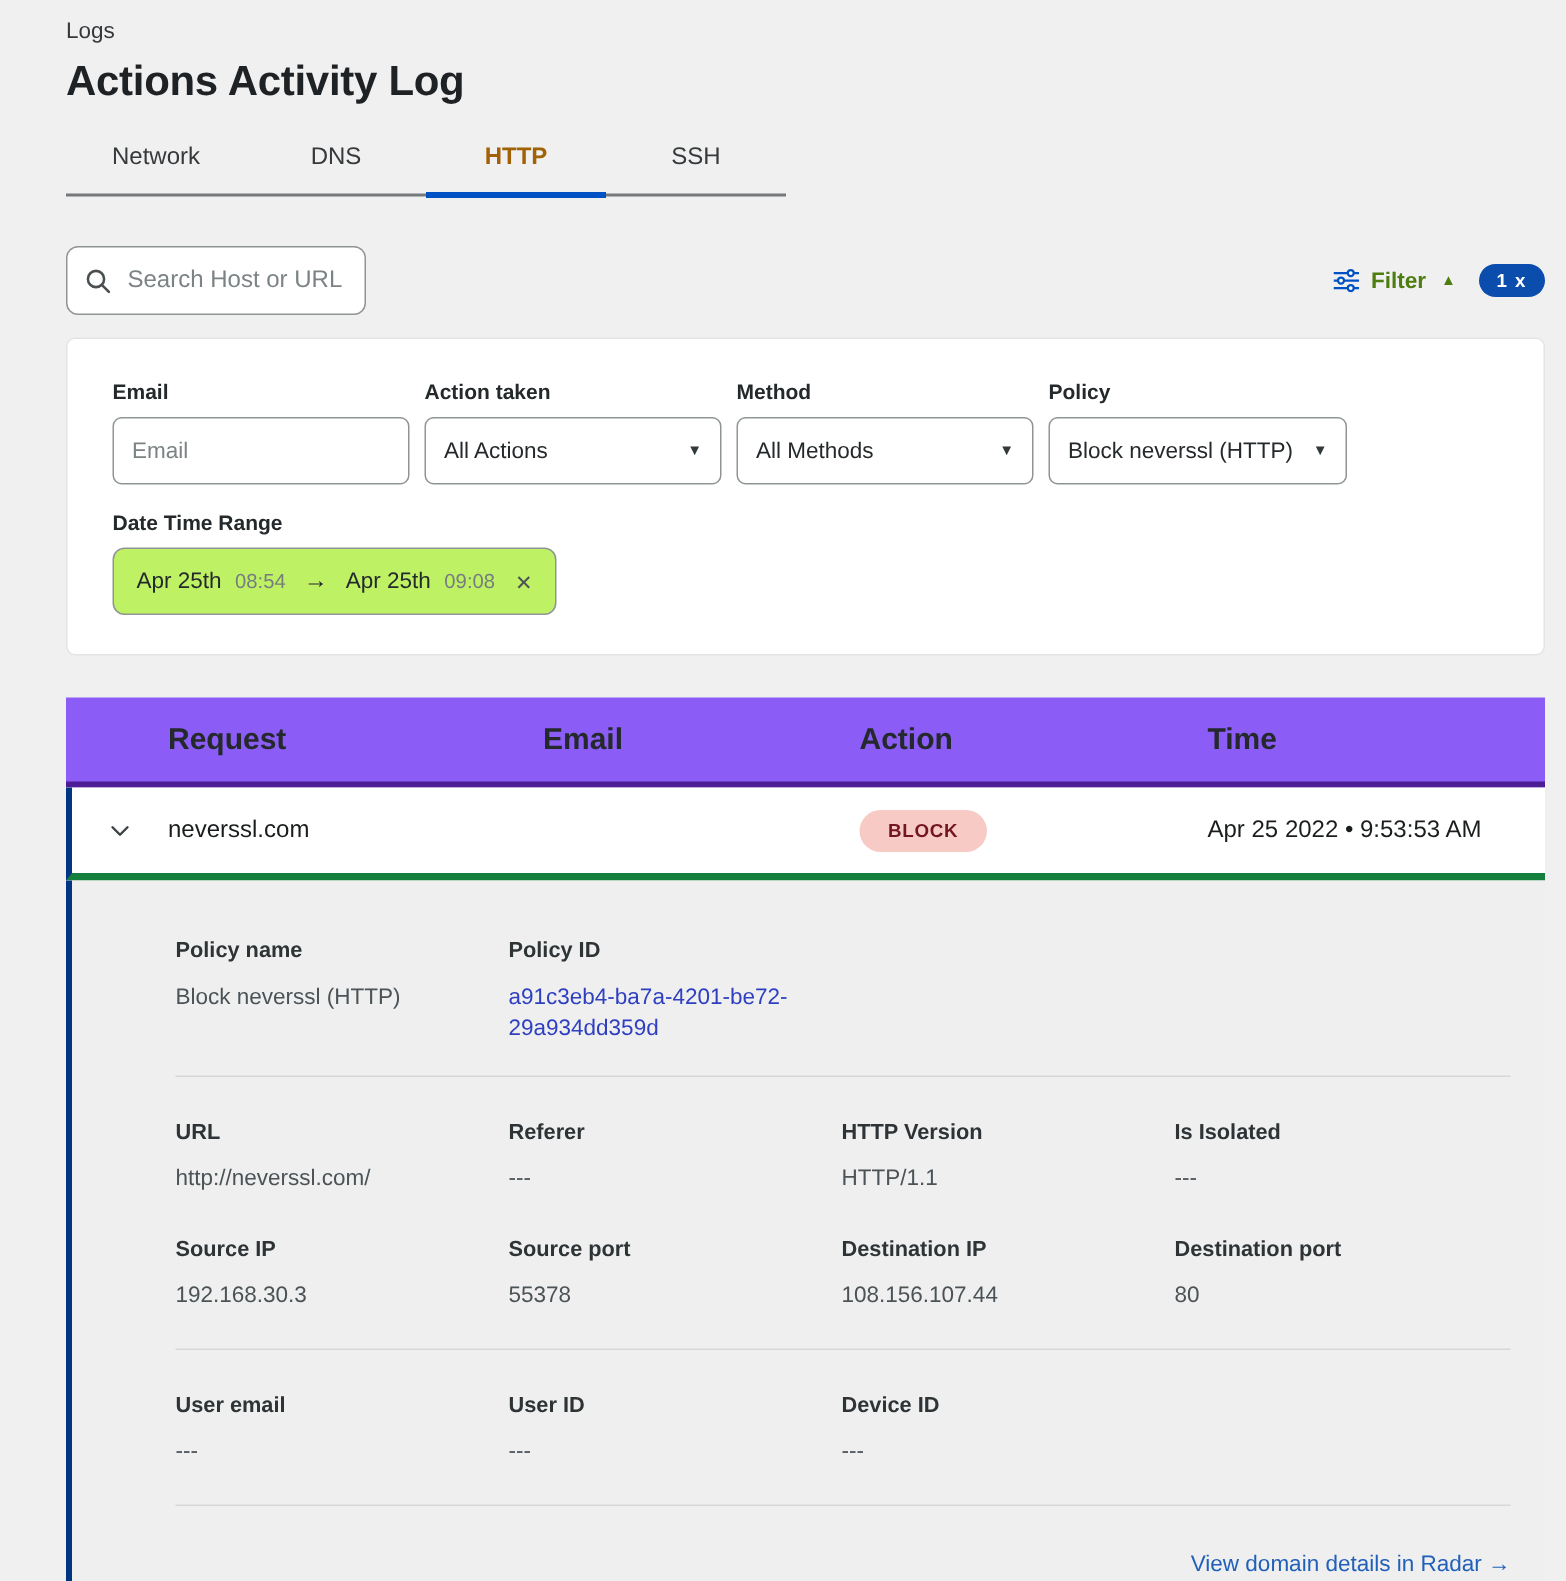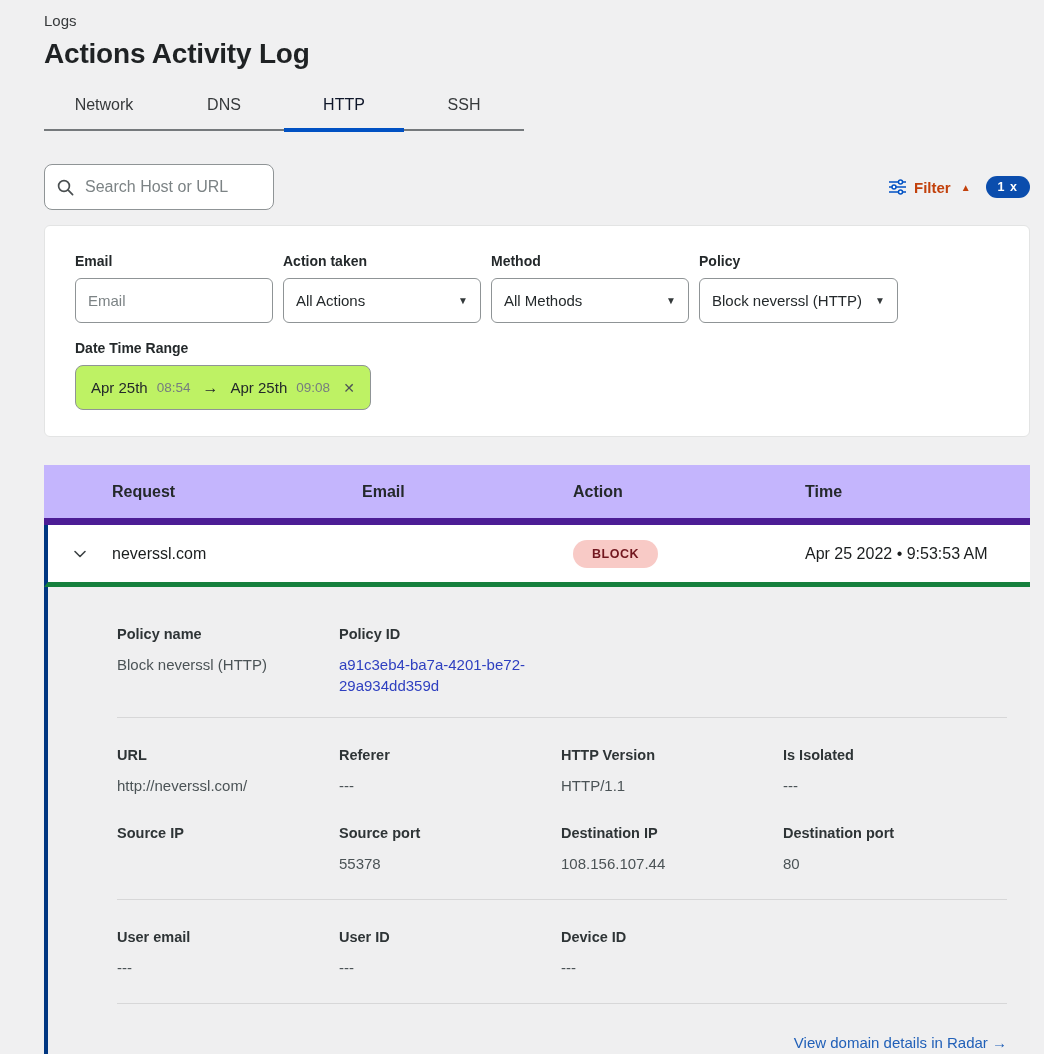--- a/index.html
+++ b/index.html
@@ -12,30 +12,30 @@
   }
   .page { padding:12px 14px 0 44px; }
 
   
   .breadcrumb { font-size:15px; color:#36393b; }
   .title { font-size:28px; font-weight:bold; color:#1f2224; margin:9px 0 0 0; letter-spacing:-0.2px; }
 
   
   .tabs { display:flex; width:480px; margin-top:17px; border-bottom:2px solid #75797c; }
   .tab { width:120px; text-align:center; font-size:16px; color:#36393b; padding:9px 0 15px 0; position:relative; cursor:pointer; }
-  .tab.active { color:#0f172a; font-weight:normal; }
+  .tab.active { color:#a16207; font-weight:bold; }
   .tab.active::after { content:""; position:absolute; left:0; right:0; bottom:-3px; height:4px; background:#0051c3; }
 
   
   .toolbar { margin-top:33px; display:flex; justify-content:space-between; align-items:center; }
-  .search-box { width:230px; height:46px; background:#fff; border:1px solid #8f9496; border-radius:8px; display:flex; align-items:center; padding:1px 12px; }
+  .search-box { width:200px; height:46px; background:#fff; border:1px solid #8f9496; border-radius:8px; display:flex; align-items:center; padding:1px 12px; }
   .search-box input { border:none; outline:none; flex:1; font-size:16px; margin-left:9px; font-family:"Liberation Sans",sans-serif; color:#24292b; min-width:0; background:transparent; }
   .search-box input::placeholder { color:#7c8385; }
   .filter-controls { display:flex; align-items:center; }
-  .filter-btn { display:flex; align-items:center; gap:8px; background:none; border:none; cursor:pointer; color:#c2410c; font-family:"Liberation Sans",sans-serif; font-size:15px; font-weight:bold; padding:0; }
+  .filter-btn { display:flex; align-items:center; gap:8px; background:none; border:none; cursor:pointer; color:#4d7c0f; font-family:"Liberation Sans",sans-serif; font-size:15px; font-weight:bold; padding:0; }
   .filter-caret { font-size:10px; margin-left:2px; }
   .filter-badge { margin-left:15px; background:#0b4dad; color:#fff; font-size:12.5px; font-weight:bold; padding:4px 12px; border-radius:12px; letter-spacing:1px; cursor:pointer; }
 
   
   .filter-card { margin-top:15px; width:986px; height:212px; background:#fff; border:1px solid #e3e4e4; border-radius:6px; padding:27px 30px 0 30px; }
   .filter-row { display:flex; gap:10px; }
   .field { width:198px; }
   .field-label { font-size:14px; font-weight:bold; color:#24292b; margin-bottom:9px; }
   .text-input, .select { width:198px; height:45px; border:1px solid #8f9496; border-radius:6px; background:#fff; font-size:15px; color:#24292b; padding:0 12px; }
   .text-input { font-family:"Liberation Sans",sans-serif; outline:none; }
@@ -44,21 +44,21 @@
   .select .caret { font-size:10px; color:#33383a; }
   .date-field-wrap { margin-top:17px; }
   .date-box { width:296px; height:45px; border:1px solid #8f9496; border-radius:8px; background:#bef264; display:flex; align-items:center; padding:0 15px; gap:9px; cursor:pointer; }
   .date-date { font-size:15px; color:#24292b; }
   .date-time { font-size:13.5px; color:#767d7f; }
   .date-arrow { font-size:16px; color:#24292b; margin:0 3px; }
   .date-close { margin-left:auto; font-size:14px; color:#4e5456; cursor:pointer; }
 
   
   .table-card { margin-top:28px; width:986px; }
-  .thead { background:#c4b5fd; height:60px; display:flex; align-items:center; border-bottom:7px solid #4c1d95; font-size:16px; font-weight:bold; color:#24292b; }
+  .thead { background:#8b5cf6; height:60px; display:flex; align-items:center; border-bottom:4px solid #4c1d95; font-size:20px; font-weight:bold; color:#24292b; }
   .col-chev { width:68px; flex:none; }
   .col-req { width:250px; flex:none; }
   .col-email { width:211px; flex:none; }
   .col-action { width:232px; flex:none; }
   .col-time { flex:1; }
   .trow { background:#fff; height:62px; display:flex; align-items:center; border-left:4px solid #003681; border-bottom:5px solid #15803d; cursor:pointer; }
   .trow .col-chev { width:64px; display:flex; justify-content:center; }
   .trow .col-req, .trow .col-time { font-size:16px; color:#1a1d1e; }
   .block-badge { display:inline-block; background:#f8cac6; color:#72171f; font-size:12.5px; font-weight:bold; letter-spacing:0.5px; padding:7px 19px; border-radius:15px; }
 
@@ -213,20 +213,21 @@
         </div>
         <div>
           <div class="detail-label">Is Isolated</div>
           <div class="detail-value">---</div>
         </div>
       </div>
 
       <div class="detail-grid mt-row">
         <div>
           <div class="detail-label">Source IP</div>
+          <div class="detail-value">192.168.30.3</div>
         </div>
         <div>
           <div class="detail-label">Source port</div>
           <div class="detail-value">55378</div>
         </div>
         <div>
           <div class="detail-label">Destination IP</div>
           <div class="detail-value">108.156.107.44</div>
         </div>
         <div>

